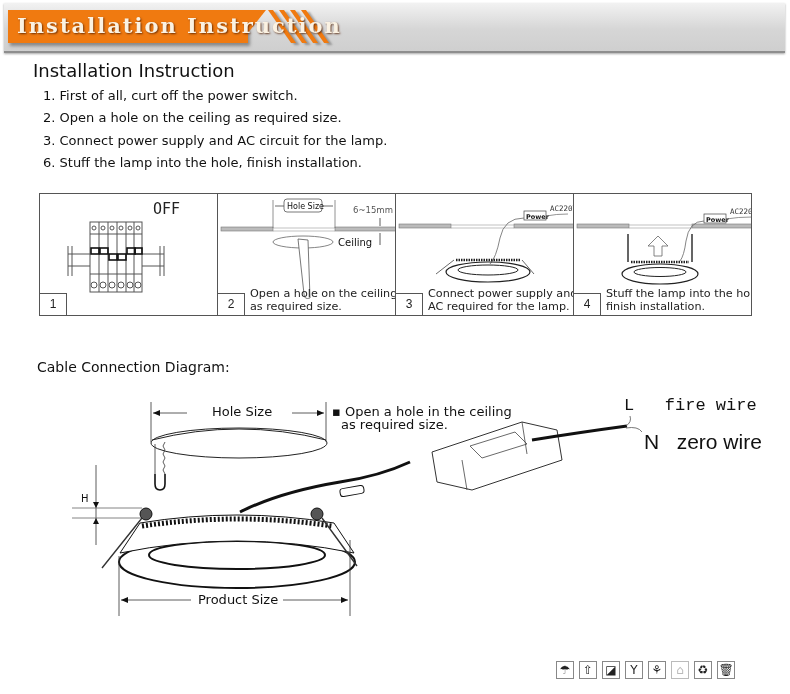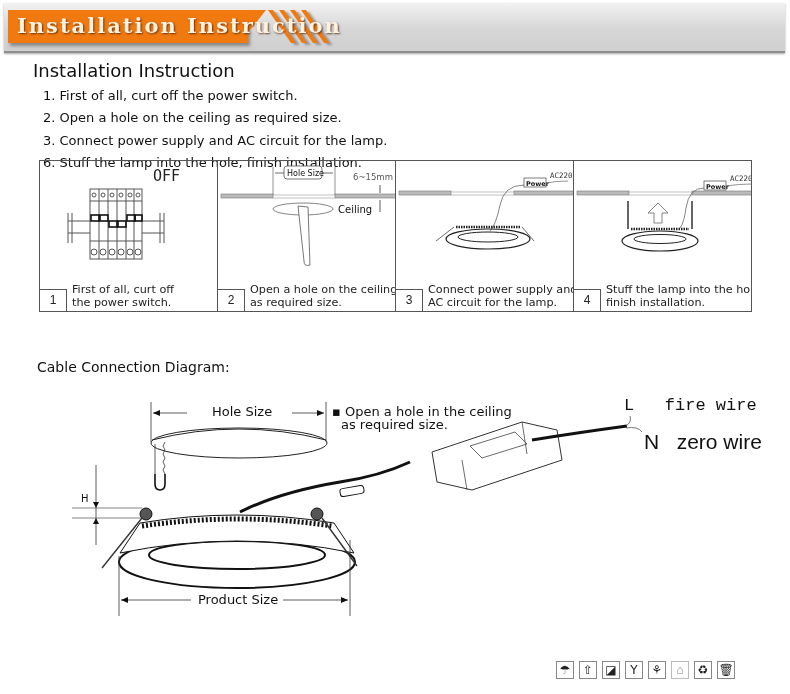--- a/index.html
+++ b/index.html
@@ -12,21 +12,21 @@
   .hdr-tab-slant { left: 240px; top: 10px; width: 0; height: 0; border-top: 33px solid #f07a10; border-right: 26px solid transparent; }
   .hdr-title { left: 17px; top: 13px; font-family: "DejaVu Serif", serif; font-weight: bold; font-size: 21px; letter-spacing: 2px; color: #fbf2e2; text-shadow: 1px 1px 2px rgba(80,30,0,0.8); white-space: nowrap; }
   .stripe { top: 10px; width: 5px; height: 33px; background: #f07a10; transform: skewX(35deg); transform-origin: top left; box-shadow: 2px 2px 2px rgba(0,0,0,0.3); }
 
   
   .h2 { left: 33px; top: 60px; font-size: 18px; color: #111; white-space: nowrap; }
   .steps { left: 43px; top: 85px; margin: 0; padding: 0; list-style: none; font-size: 13px; line-height: 22.3px; color: #111; }
   .steps li { white-space: nowrap; }
 
   
-  .panels { left: 39px; top: 160px; width: 713px; height: 152px; border: 1px solid #555; display: flex; box-sizing: border-box; }
+  .panels { left: 39px; top: 193px; width: 713px; height: 123px; border: 1px solid #555; display: flex; box-sizing: border-box; }
   .panel { position: relative; flex: 1; border-right: 1px solid #555; overflow: hidden; }
   .panel:last-child { border-right: none; }
   .pnum { position: absolute; left: 0; bottom: 0; width: 26px; height: 21px; border-top: 1px solid #555; border-right: 1px solid #555; font-family: "Liberation Sans", sans-serif; font-size: 12px; text-align: center; line-height: 21px; color: #222; }
   .pcap { position: absolute; left: 32px; bottom: 2px; font-family: "DejaVu Sans", sans-serif; font-size: 11.2px; line-height: 12.5px; color: #222; white-space: nowrap; }
   .pcap span { display: block; }
   .panel svg { position: absolute; left: 0; top: 0; }
 
   
   .cable-title { left: 37px; top: 359px; font-size: 14px; color: #111; white-space: nowrap; }
   .diagram { left: 0; top: 380px; width: 790px; height: 260px; }
@@ -90,24 +90,20 @@
       <g fill="none" stroke="#111" stroke-width="1.6">
         <rect x="51" y="54" width="8" height="6"></rect>
           <rect x="60" y="54" width="8" height="6"></rect>
         <rect x="69" y="60" width="8" height="6"></rect>
           <rect x="78" y="60" width="8" height="6"></rect>
         <rect x="87" y="54" width="8" height="6"></rect>
           <rect x="95" y="54" width="7" height="6"></rect>
       </g>
     </svg>
     <div class="pnum">1</div>
-    <div class="pcap">
-      <span>First of all, curt off</span>
-      <span>the power switch.</span>
-    </div>
   </div>
 
   <div class="panel">
     <svg width="186" height="152">
       <rect x="3" y="33" width="52" height="4" fill="#bbb" stroke="#777" stroke-width="0.6"></rect>
       <rect x="117" y="33" width="66" height="4" fill="#bbb" stroke="#777" stroke-width="0.6"></rect>
       <line x1="55" y1="34" x2="117" y2="34" stroke="#999" stroke-width="0.6"></line>
       <line x1="55" y1="37" x2="117" y2="37" stroke="#999" stroke-width="0.6"></line>
       <path d="M55 6 v28 M117 6 v28" stroke="#777" stroke-width="0.8"></path>
       <path d="M57 12 h14 M101 12 h14" stroke="#444" stroke-width="0.8"></path>
@@ -138,21 +134,21 @@
       <path d="M150 22 q10 -2 22 -2" stroke="#666" fill="none" stroke-width="0.7"></path>
       <path d="M128 24 q-20 0 -24 20 q-4 20 -10 26" stroke="#666" fill="none" stroke-width="0.8"></path>
       <ellipse cx="92" cy="78" rx="42" ry="10" fill="none" stroke="#222" stroke-width="1.2"></ellipse>
       <ellipse cx="92" cy="76" rx="30" ry="5" fill="none" stroke="#222" stroke-width="1"></ellipse>
       <path d="M60 66 h64" stroke="#222" stroke-width="2.5" stroke-dasharray="1.5 1"></path>
       <path d="M58 66 l-18 14 M126 66 l12 14" stroke="#444" stroke-width="0.8"></path>
     </svg>
     <div class="pnum">3</div>
     <div class="pcap">
       <span>Connect power supply and</span>
-      <span>AC circuit for the lamp.</span>
+      <span>AC required for the lamp.</span>
     </div>
   </div>
 
   <div class="panel">
     <svg width="186" height="152">
       <rect x="3" y="30" width="52" height="4" fill="#bbb" stroke="#777" stroke-width="0.6"></rect>
       <rect x="118" y="30" width="66" height="4" fill="#bbb" stroke="#777" stroke-width="0.6"></rect>
       <line x1="55" y1="31" x2="118" y2="31" stroke="#999" stroke-width="0.6"></line>
       <line x1="55" y1="34" x2="118" y2="34" stroke="#999" stroke-width="0.6"></line>
       <rect x="130" y="20" width="22" height="9" fill="#fff" stroke="#444" stroke-width="0.7"></rect>

